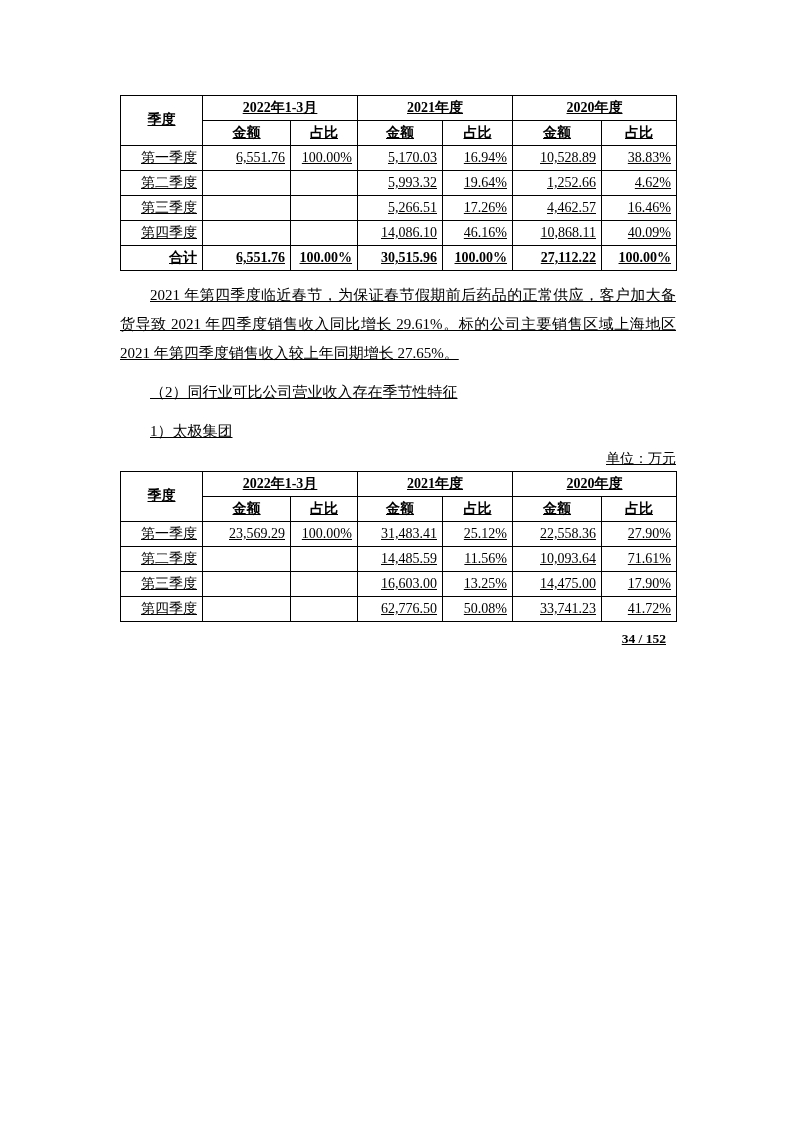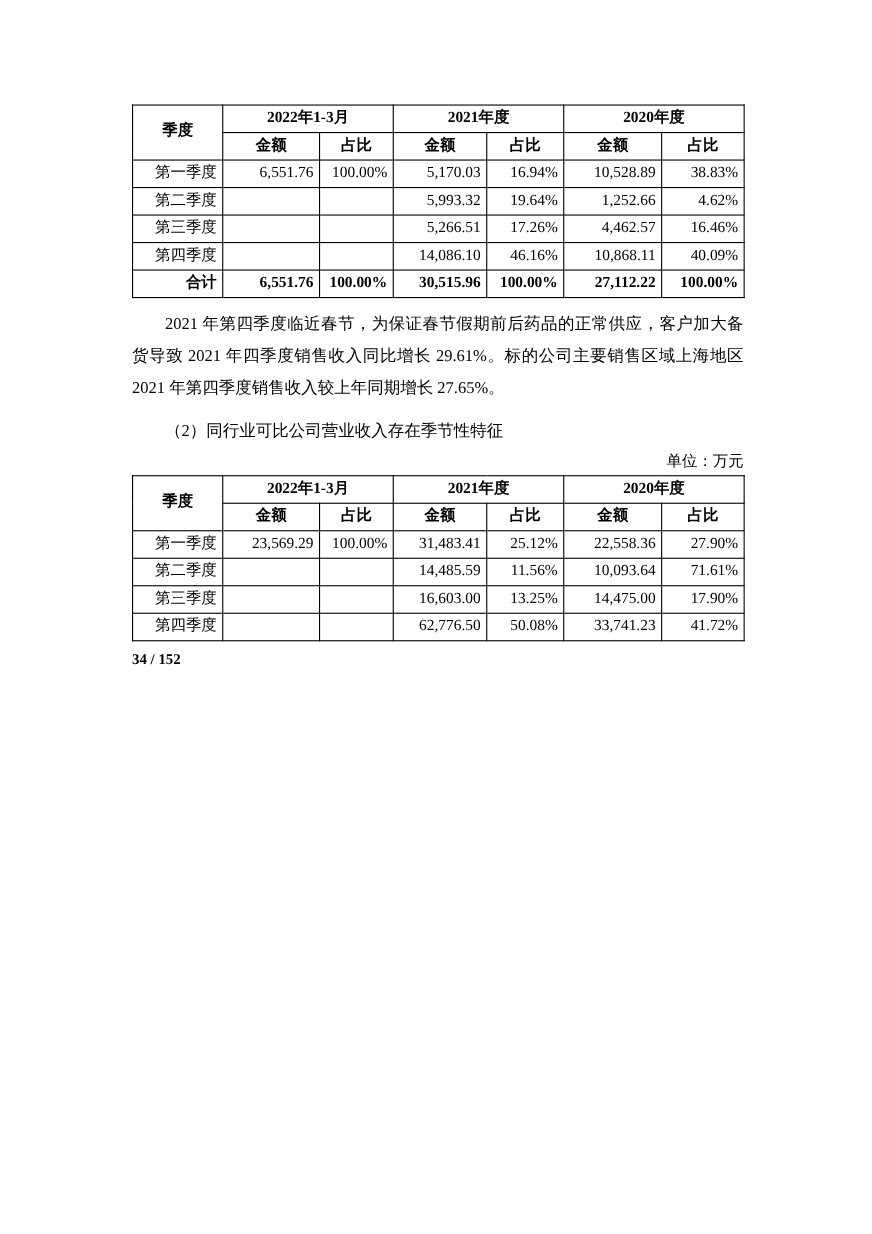--- a/index.html
+++ b/index.html
@@ -9,20 +9,21 @@
     font-family: "Liberation Serif", "DejaVu Serif", serif;
     color: #000;
     position: relative;
     overflow: hidden;
   }
   .page {
     width: 793px; height: 1122px;
     padding: 95px 117px 0 120px;
     overflow: hidden;
     background: #fff;
+    text-decoration: underline;
   }
   table.qtable {
     width: 556px;
     border-collapse: collapse;
     table-layout: fixed;
     font-size: 14px;
     line-height: 1.15;
   }
   table.qtable th, table.qtable td {
     border: 1px solid #000;
@@ -56,20 +57,21 @@
   p.first { margin-top: 17px; }
   .unit-label {
     font-size: 14px;
     text-align: right;
     margin-top: 4px;
     margin-bottom: 3px;
   }
   .page-footer {
     font-size: 13.5px;
     font-weight: bold;
+    text-align: right;
     padding-right: 10px;
     margin-top: 9px;
   }
 </style>
 </head>
 <body>
 
 <div class="page">
 
   <table class="qtable">
@@ -142,20 +144,21 @@
         <td class="num">30,515.96</td>
         <td class="num">100.00%</td>
         <td class="num">27,112.22</td>
         <td class="num">100.00%</td>
       </tr>
     </tbody>
   </table>
 
   <p class="body">2021 年第四季度临近春节，为保证春节假期前后药品的正常供应，客户加大备货导致 2021 年四季度销售收入同比增长 29.61%。标的公司主要销售区域上海地区 2021 年第四季度销售收入较上年同期增长 27.65%。</p>
   <p class="body">（2）同行业可比公司营业收入存在季节性特征</p>
+  <p class="body">1）太极集团</p>
 
   <div class="unit-label">单位：万元</div>
 
   <table class="qtable">
     <colgroup>
       <col class="c-q">
         <col class="c-a1">
         <col class="c-p1">
         <col class="c-a2">
         <col class="c-p2">

